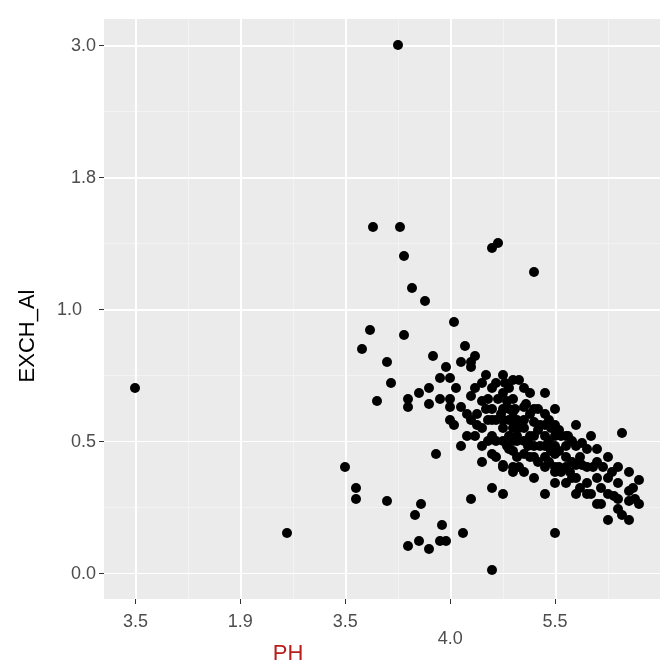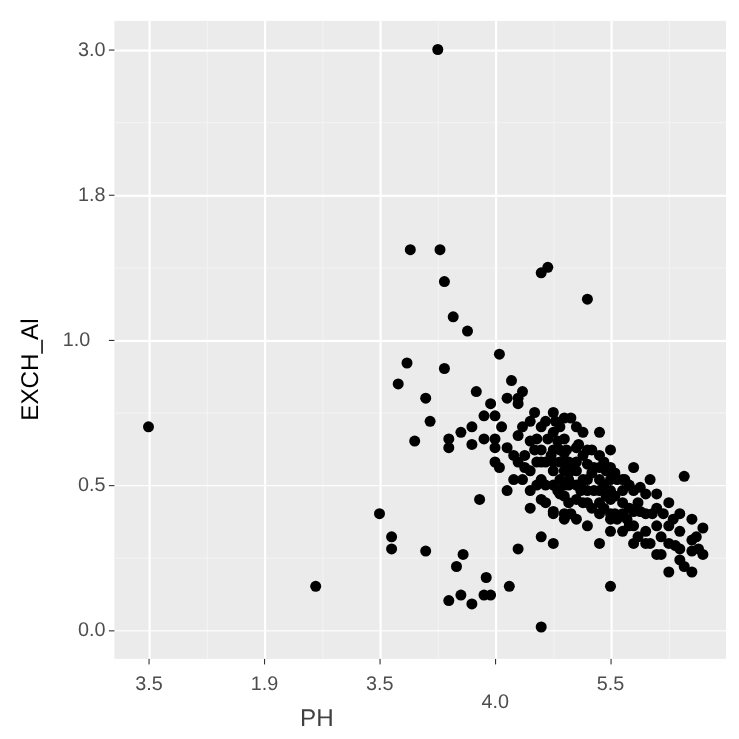--- a/index.html
+++ b/index.html
@@ -31,21 +31,21 @@
     color: #000;
     white-space: nowrap;
   }
   .xlabel {
     position: absolute;
     left: 0;
     bottom: 6px;
     width: 576px;
     text-align: center;
     font-size: 22px;
-    color: #404040;
+    color: #b91c1c;
   }
   .ytick {
     position: absolute;
     text-align: right;
     font-size: 18px;
     color: #4d4d4d;
     width: 48px;
     transform: translateY(-50%);
   }
   .xtick {

